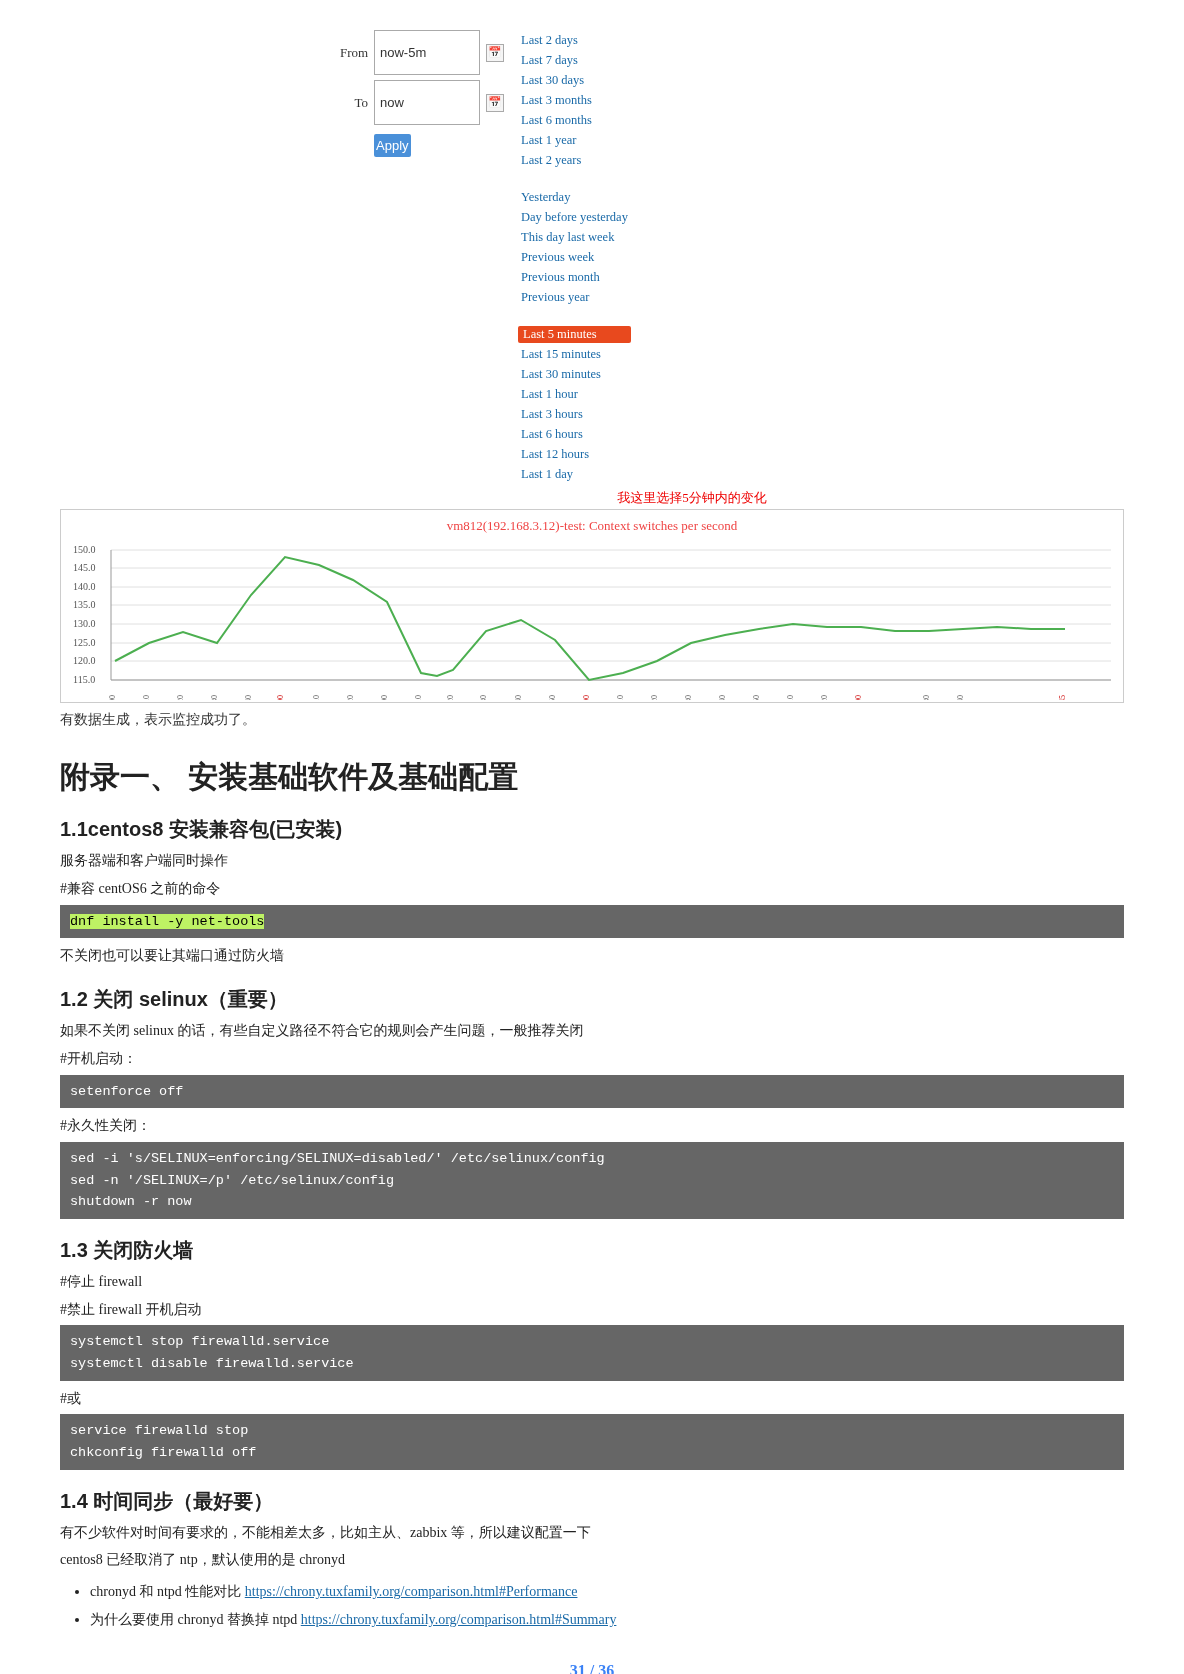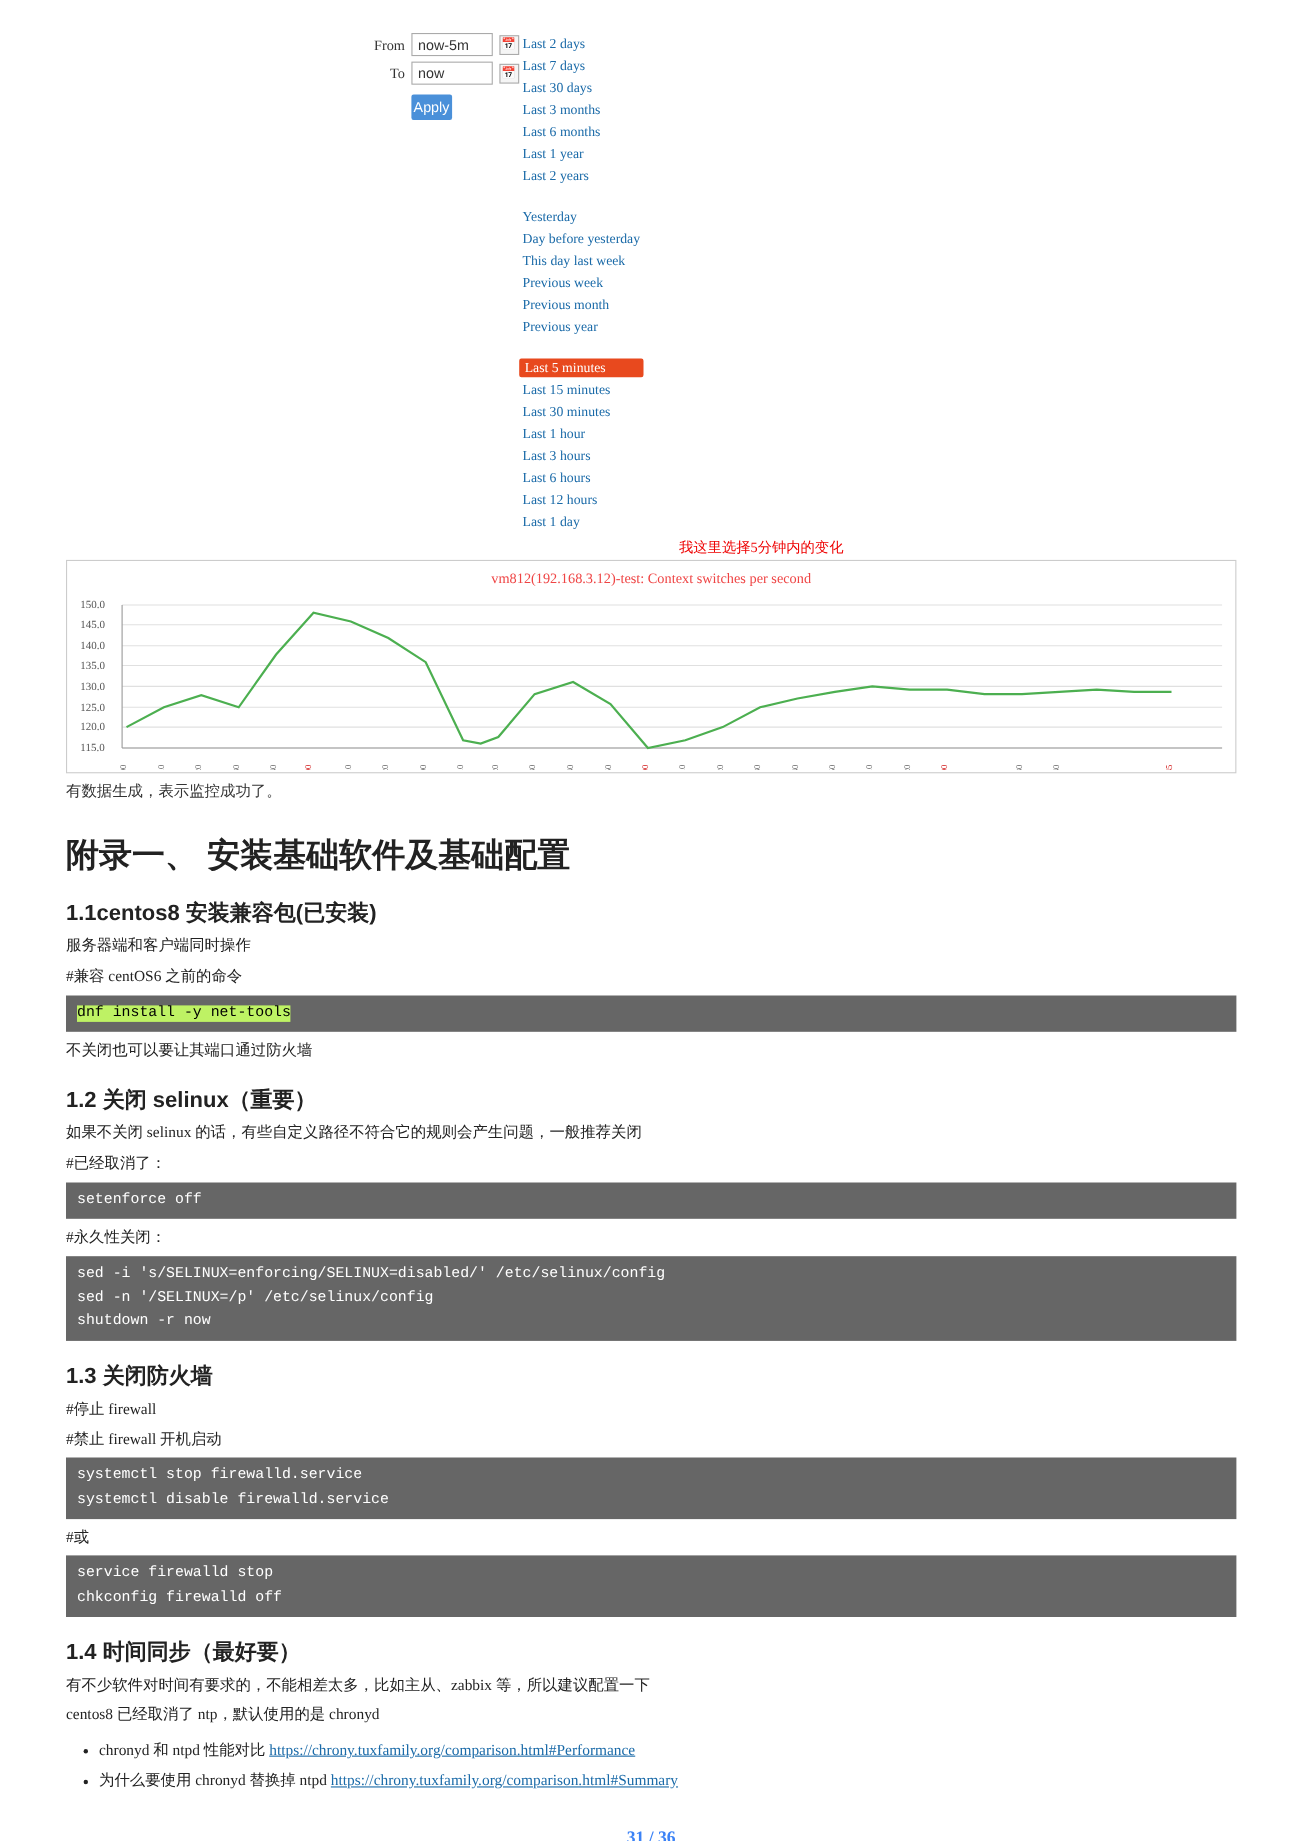--- a/index.html
+++ b/index.html
@@ -22,23 +22,23 @@
     .time-label {
       font-size: 13px;
       color: #333;
       width: 28px;
       text-align: right;
     }
 
     .time-input {
       border: 1px solid #aaa;
       background: #fff;
-      padding: 2px 5px;
-      font-size: 13px;
-      width: 74px;
+      padding: 14px 5px;
+      font-size: 13px;
+      width: 106px;
       color: #333;
     }
 
     .cal-icon {
       width: 18px;
       height: 18px;
       border: 1px solid #aaa;
       background: #f5f5f5;
       display: inline-flex;
       align-items: center;
@@ -197,21 +197,21 @@
     }
 
     .axis-line {
       stroke: #999;
       stroke-width: 1;
     }
   </style>
 </head>
 <body>
 
-<div style="display:flex; flex-direction:row; align-items:flex-start; margin-bottom:6px; padding-left:280px;">
+<div style="display:flex; flex-direction:row; align-items:flex-start; margin-bottom:6px; gap:14px; padding-left:280px;">
 
   <div>
     <div class="time-row" style="margin-bottom:5px;">
       <span class="time-label">From</span>
       <input class="time-input" type="text" value="now-5m" style="">
       <span class="cal-icon">📅</span>
     </div>
     <div class="time-row" style="margin-bottom:5px;">
       <span class="time-label">To</span>
       <input class="time-input" type="text" value="now" style="">
@@ -357,21 +357,21 @@
 <h1 class="appendix-title">附录一、 安装基础软件及基础配置</h1>
 
 <h2 class="section-title">1.1centos8 安装兼容包(已安装)</h2>
 <p class="body-text">服务器端和客户端同时操作</p>
 <p class="body-text">#兼容 centOS6 之前的命令</p>
 <div class="code-block"><span class="highlight-yellow">dnf install -y net-tools</span></div>
 <p class="body-text">不关闭也可以要让其端口通过防火墙</p>
 
 <h2 class="section-title">1.2 关闭 selinux（重要）</h2>
 <p class="body-text">如果不关闭 selinux 的话，有些自定义路径不符合它的规则会产生问题，一般推荐关闭</p>
-<p class="body-text">#已经取消了：</p>
+<p class="body-text">#开机启动：</p>
 <div class="code-block">setenforce off</div>
 <p class="body-text">#永久性关闭：</p>
 <div class="code-block">sed -i 's/SELINUX=enforcing/SELINUX=disabled/' /etc/selinux/config
 sed -n '/SELINUX=/p' /etc/selinux/config
 shutdown -r now</div>
 
 <h2 class="section-title">1.3 关闭防火墙</h2>
 <p class="body-text">#停止 firewall</p>
 <p class="body-text">#禁止 firewall 开机启动</p>
 <div class="code-block">systemctl stop firewalld.service

